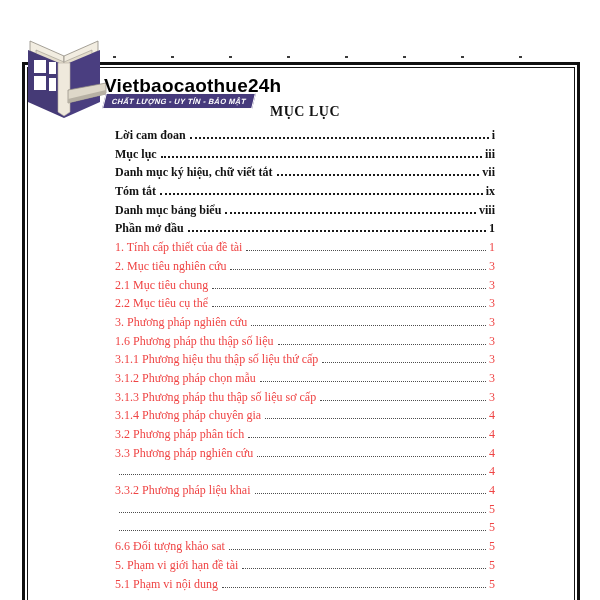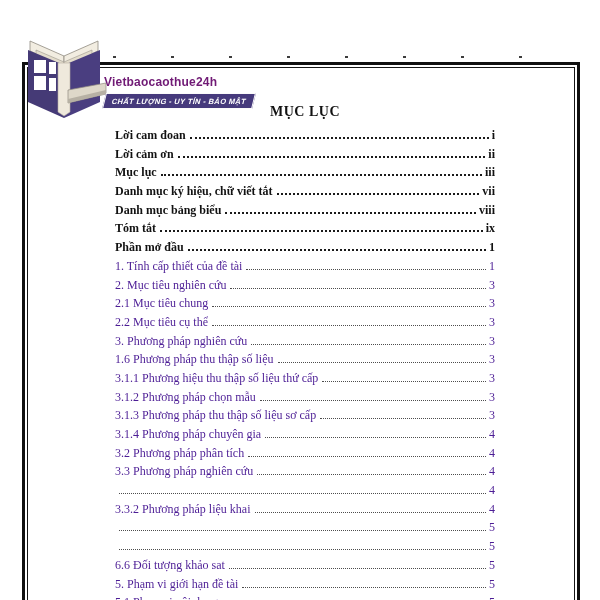--- a/index.html
+++ b/index.html
@@ -20,39 +20,39 @@
     background: repeating-linear-gradient(to right, #3c3c3c 0 3px, transparent 3px 58px);
   }
   .content { padding:40px 82px 0 90px; }
   .doc-title {
     font-size:14px; font-weight:bold; text-align:center;
     letter-spacing:.5px; line-height:14px; margin-bottom:8px; color:#121212;
   }
   
   .toc-row {
     display:flex; align-items:baseline; height:18.7px;
-    font-size:12px; color:#4c1d95; white-space:nowrap;
+    font-size:12px; color:#ef4444; white-space:nowrap;
   }
   .toc-row.bold { font-weight:bold; color:#121212;text-align:center; }
   .toc-label { flex:0 0 auto; }
   .toc-leader {
     flex:1 1 auto; height:1em; margin:0 3px 0 4px;
     border-bottom:1.7px dotted #4d4d4d;
   }
   .toc-row.bold .toc-leader { border-bottom:2px dotted #1a1a1a; }
   .toc-page { flex:0 0 auto; }
   
   .logo {
     position:absolute; left:20px; top:38px; width:215px; height:84px;
     font-family:"Liberation Sans", sans-serif; z-index:5;
   }
   .logo svg { position:absolute; left:0; top:0; }
   .brand {
     position:absolute; left:84px; top:37px;
-    font-size:12px; font-weight:bold; color:#701a75; letter-spacing:.2px;
+    font-size:19px; font-weight:bold; color:#000000; letter-spacing:.2px;
     white-space:nowrap;
   }
   .ribbon {
     position:absolute; left:84px; top:55px; height:16px;
     background:#463a7c; border:1px solid #fbfbfb;
     transform:skewX(-14deg);
     display:flex; align-items:center; padding:0 7px;
   }
   .ribbon span {
     font-size:7.5px; font-weight:bold; color:#ffffff;
@@ -66,43 +66,38 @@
   <div class="top-dashes"></div>
   <div class="content">
     <h1 class="doc-title">MỤC LỤC</h1>
     <div class="toc">
         <div class="toc-row bold">
           <span class="toc-label">Lời cam đoan</span>
           <span class="toc-leader"></span>
           <span class="toc-page">i</span>
         </div>
         <div class="toc-row bold">
-          <span class="toc-label">Lời cảm ơn</span>
-          <span class="toc-leader"></span>
-          <span class="toc-page">ii</span>
-        </div>
-        <div class="toc-row bold">
           <span class="toc-label">Mục lục</span>
           <span class="toc-leader"></span>
           <span class="toc-page">iii</span>
         </div>
         <div class="toc-row bold">
           <span class="toc-label">Danh mục ký hiệu, chữ viết tắt</span>
           <span class="toc-leader"></span>
           <span class="toc-page">vii</span>
         </div>
         <div class="toc-row bold">
+          <span class="toc-label">Tóm tắt</span>
+          <span class="toc-leader"></span>
+          <span class="toc-page">ix</span>
+        </div>
+        <div class="toc-row bold">
           <span class="toc-label">Danh mục bảng biểu</span>
           <span class="toc-leader"></span>
           <span class="toc-page">viii</span>
-        </div>
-        <div class="toc-row bold">
-          <span class="toc-label">Tóm tắt</span>
-          <span class="toc-leader"></span>
-          <span class="toc-page">ix</span>
         </div>
         <div class="toc-row bold">
           <span class="toc-label">Phần mở đầu</span>
           <span class="toc-leader"></span>
           <span class="toc-page">1</span>
         </div>
         <div class="toc-row">
           <span class="toc-label">1. Tính cấp thiết của đề tài</span>
           <span class="toc-leader"></span>
           <span class="toc-page">1</span>

